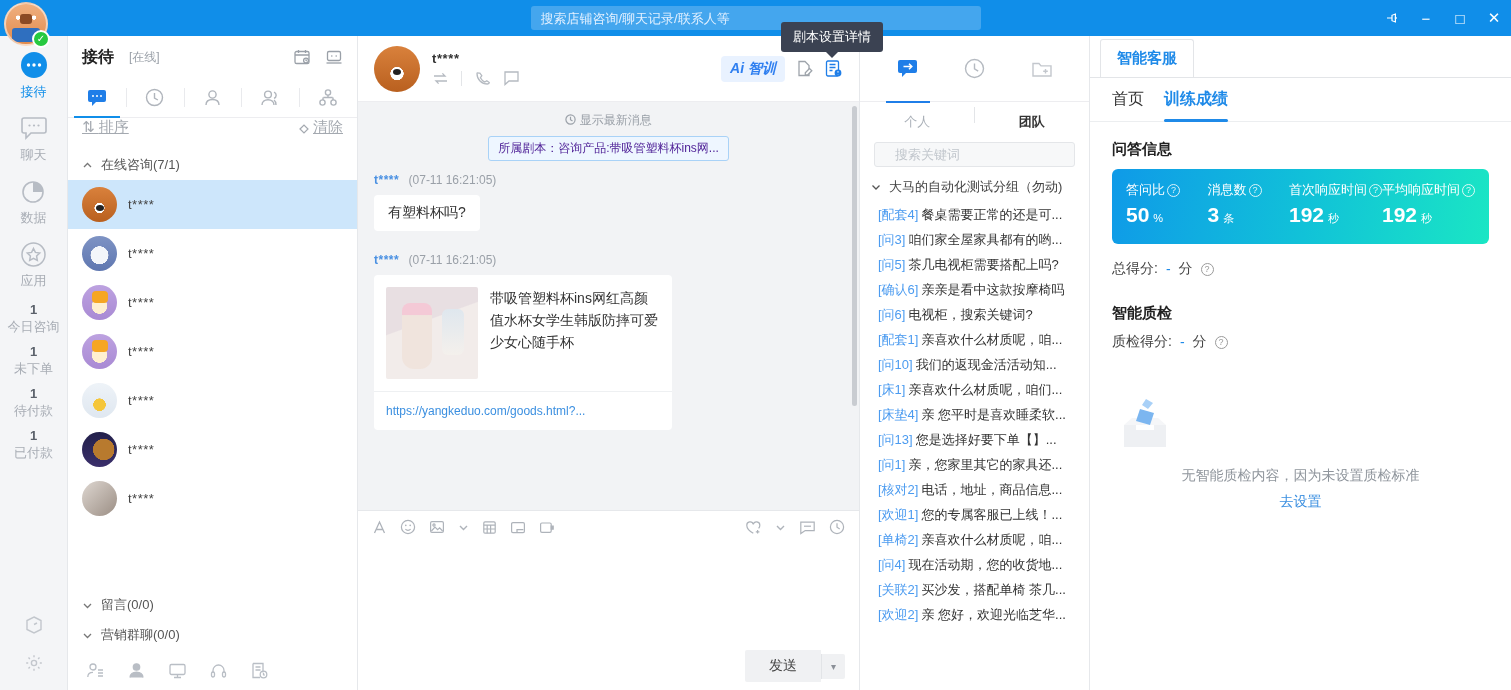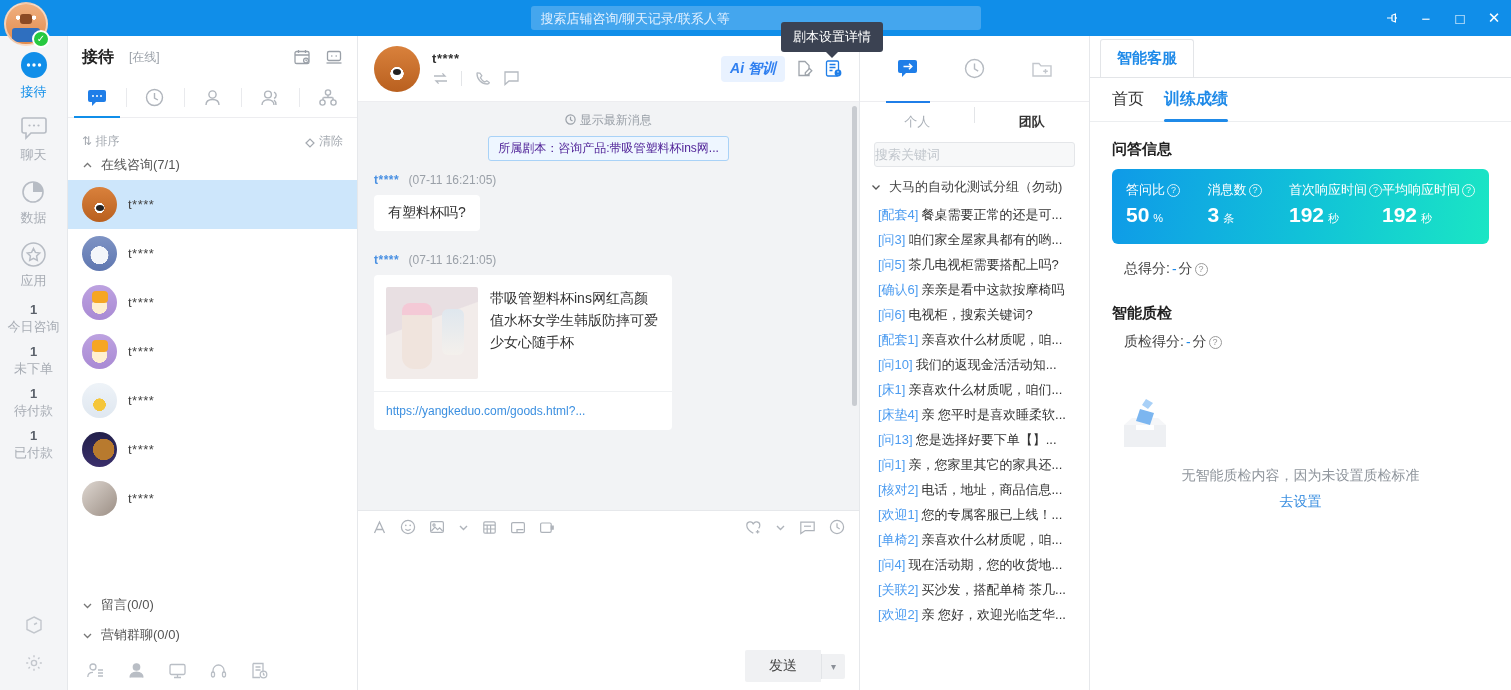--- a/index.html
+++ b/index.html
@@ -107,22 +107,22 @@
     flex: 1; display: flex; align-items: center; justify-content: center;
     color: #b0b5bc; position: relative; cursor: pointer;
   }
   .ct-tab + .ct-tab::before {
     content: ""; position: absolute; left: 0; top: 10px; bottom: 10px; width: 1px; background: #e9eaed;
   }
   .ct-tab.active::after {
     content: ""; position: absolute; left: 6px; right: 6px; bottom: -1px; height: 2px; background: #108ee9;
   }
   .ct-filter {
-    height: 32px; flex: 0 0 32px; display: flex; align-items: flex-end; padding: 0 14px;
-    font-size: 12px; color: #a4a9b0;
+    height: 32px; flex: 0 0 32px; display: flex; align-items: flex-start; padding: 0 14px;
+    font-size: 15px; color: #a4a9b0; text-decoration: underline;
   }
   .ct-filter .right { margin-left: auto; display: flex; align-items: center; gap: 3px; cursor: pointer; }
   .ct-group {
     height: 30px; display: flex; align-items: center; gap: 8px; padding: 0 14px;
     font-size: 13px; color: #555; cursor: pointer; flex: 0 0 30px;
   }
   .ct-scroll { flex: 1; overflow: hidden; min-height: 0; }
   .ct-row {
     height: 49px; display: flex; align-items: center; padding: 0 14px; gap: 11px; cursor: pointer;
   }
@@ -220,21 +220,21 @@
   .sp-tab { position: relative; height: 66px; display: flex; align-items: center; justify-content: center; width: 56px; color: #b5bac1; cursor: pointer; }
   .sp-tab.active::after { content:""; position:absolute; left:6px; right:6px; bottom:-1px; height:2px; background:#1f7ee8; }
   .sp-seg { height: 40px; flex: 0 0 40px; display: flex; align-items: center; font-size: 13px; }
   .sp-seg div { flex: 1; text-align: center; cursor: pointer; position: relative; }
   .sp-seg .p { color: #aab0b8; }
   .sp-seg .t { color: #333; font-weight: bold; }
   .sp-seg .t::before { content: ""; position: absolute; left: -1px; top: -6px; height: 16px; width: 1px; background: #e3e5e8; }
   .sp-search { padding: 0 14px 8px; flex: 0 0 auto; }
   .sp-search input {
     width: 100%; height: 25px; border: 1px solid #e4e6e9; border-radius: 3px;
-    background: #f7f8f9; padding: 0 0; font-family: inherit; font-size: 13px; color: #333; outline: none;
+    background: #f7f8f9; padding: 0 20px; font-family: inherit; font-size: 13px; color: #333; outline: none;
   }
   .sp-search input::placeholder { color: #c1c6cc; }
   .sp-group { display: flex; align-items: center; gap: 7px; padding: 3px 10px 6px; font-size: 13px; color: #444; cursor: pointer; }
   .sp-list { flex: 1; overflow: hidden; min-height: 0; padding-left: 4px; }
   .sp-item {
     height: 25px; display: flex; align-items: center; padding: 0 6px 0 14px;
     font-size: 13px; color: #333; white-space: nowrap; overflow: hidden; cursor: pointer;
   }
   .sp-item .tag { color: #4b9bf0; margin-right: 3px; flex: 0 0 auto; }
   .sp-item .txt { overflow: hidden; text-overflow: ellipsis; }
@@ -254,21 +254,21 @@
   .ai-body { flex: 1; padding: 10px 22px 0; overflow: hidden; min-height: 0; }
   .sec-title { font-size: 15px; font-weight: bold; color: #222; margin: 8px 0 10px; }
   .metrics {
     border-radius: 6px; display: flex; padding: 12px 14px 14px;
     background: linear-gradient(100deg, #0f9ae8 0%, #11c2d8 52%, #1ae6c4 100%);
   }
   .metric { flex: 1; color: #fff; }
   .m-lbl { font-size: 13px; display: flex; align-items: center; gap: 2px; white-space: nowrap; margin-bottom: 4px; }
   .m-val { font-size: 21px; font-weight: bold; line-height: 24px; }
   .m-unit { font-size: 11px; font-weight: normal; margin-left: 4px; }
-  .score-line { font-size: 14px; color: #444; margin: 16px 12px 0; display: flex; align-items: center; gap: 2px; }
+  .score-line { font-size: 14px; color: #444; margin: 16px 0 0; display: flex; align-items: center; gap: 8px; }
   .score-line .dash { color: #1f8ae8; }
   .qmark {
     display: inline-flex; align-items: center; justify-content: center;
     width: 13px; height: 13px; border-radius: 50%; border: 1px solid currentColor;
     font-size: 9px; line-height: 1; opacity: .85;
   }
   .empty-wrap { text-align: center; margin-top: 44px; }
   .empty-txt { font-size: 14px; color: #8f959c; margin-top: 16px; }
   .empty-link { font-size: 14px; color: #3b8fe0; margin-top: 8px; cursor: pointer; }
 

